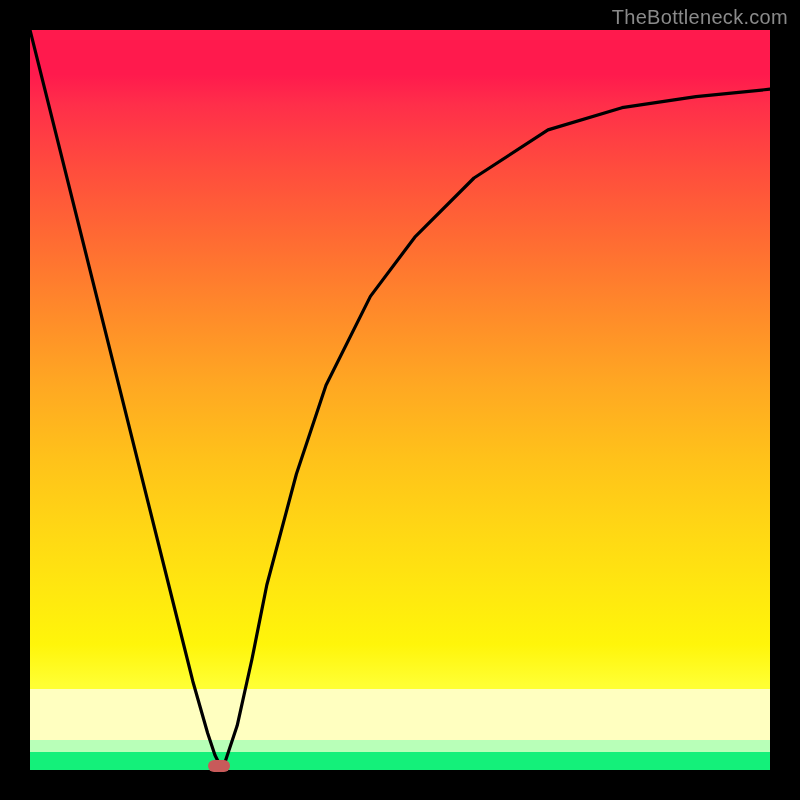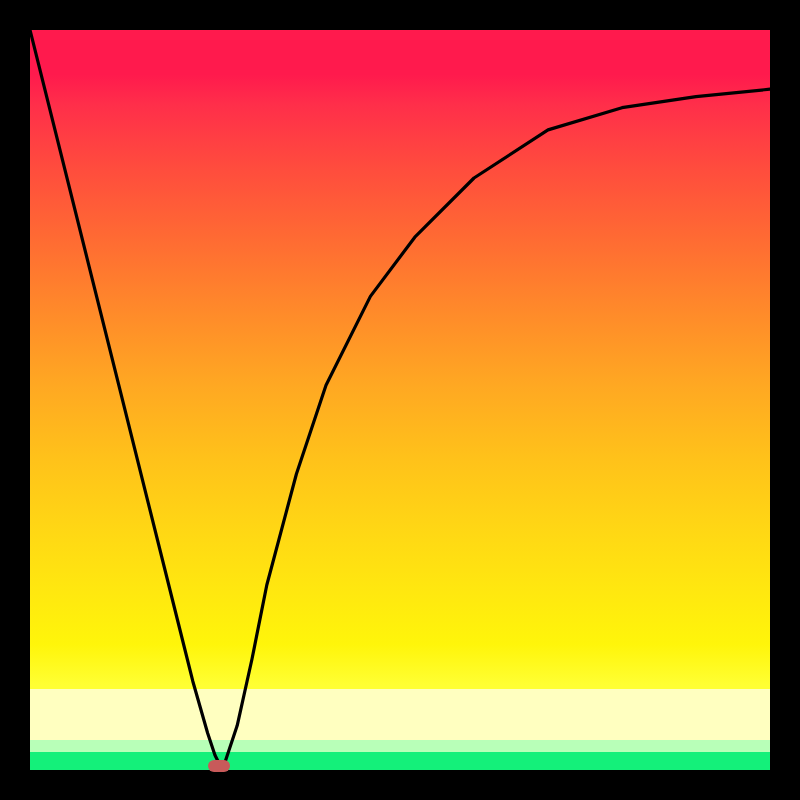--- a/index.html
+++ b/index.html
@@ -76,20 +76,21 @@
     letter-spacing: 0.3px;
     font-weight: 500;
     user-select: none;
   }
 </style>
 </head>
 <body>
 
 <div class="frame">
 
+  <div class="watermark">TheBottleneck.com</div>
 
   <div class="plot">
     <svg class="curve-svg" viewBox="0 0 740 740" preserveAspectRatio="none">
       <path fill="none" stroke="#000" stroke-width="3.2" stroke-linejoin="round" stroke-linecap="round" d="M0.0 0.0 L29.6 118.4 L59.2 236.8 L88.8 355.2 L118.4 473.6 L148.0 592.0 L162.8 651.2 L177.6 703.0 L185.0 725.2 L192.4 740.0 L207.2 695.6 L222.0 629.0 L236.8 555.0 L266.4 444.0 L296.0 355.2 L340.4 266.4 L384.8 207.2 L444.0 148.0 L518.0 99.9 L592.0 77.7 L666.0 66.6 L740.0 59.2"></path>
     </svg>
     <div class="marker" style="left: 188.7px; top: 736px;"></div>
   </div>
 
 </div>
 

